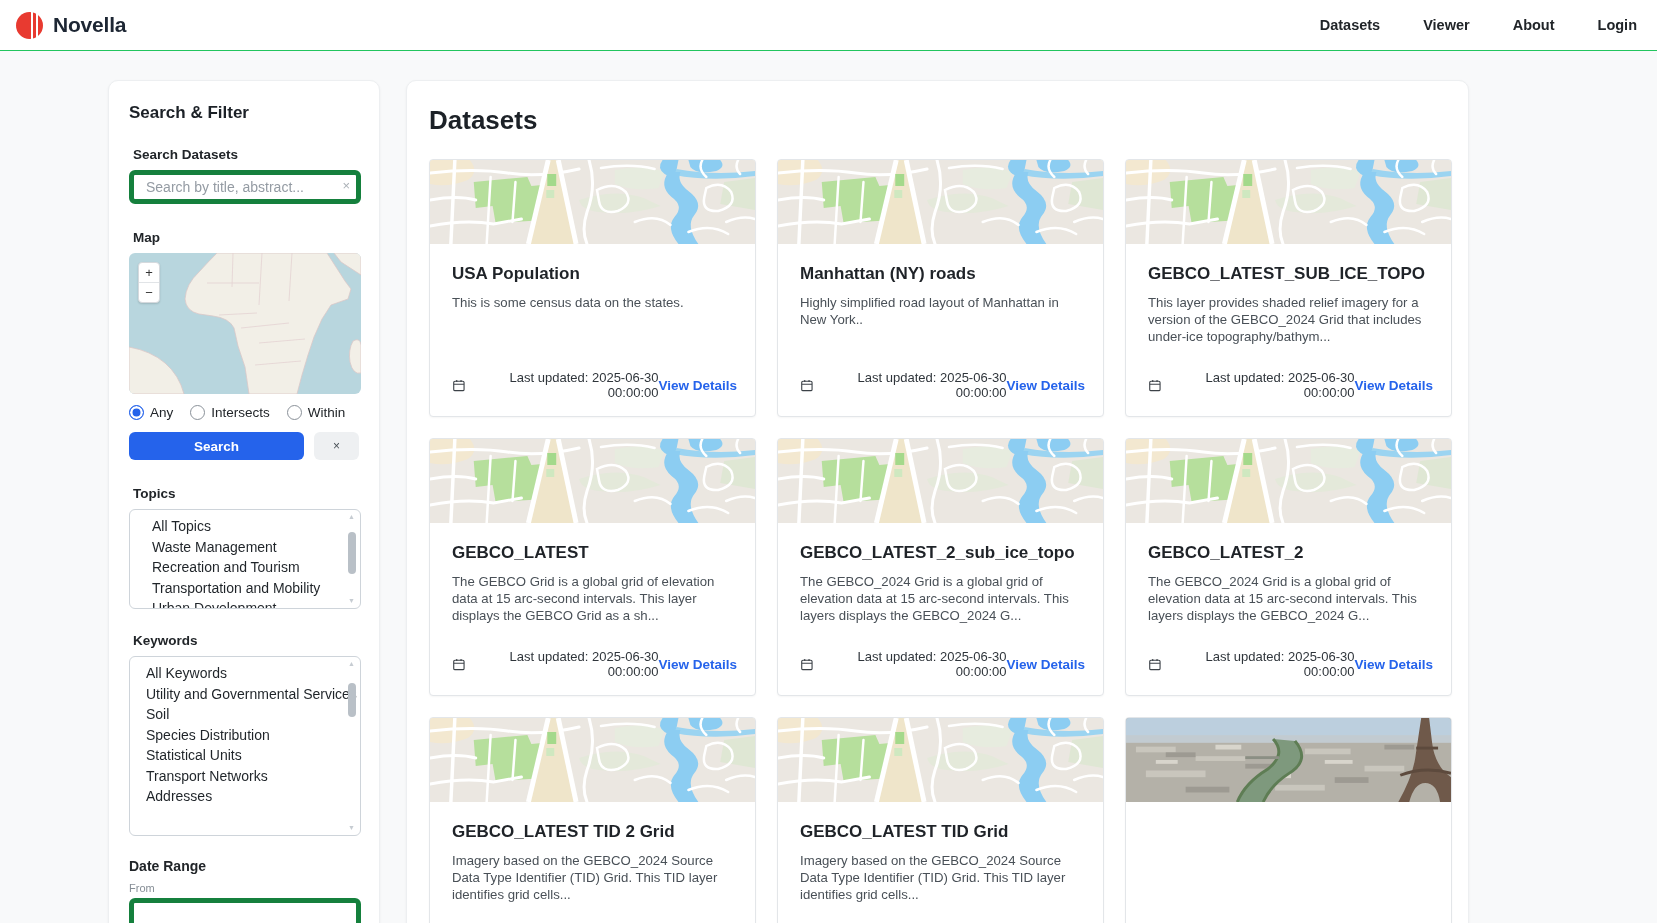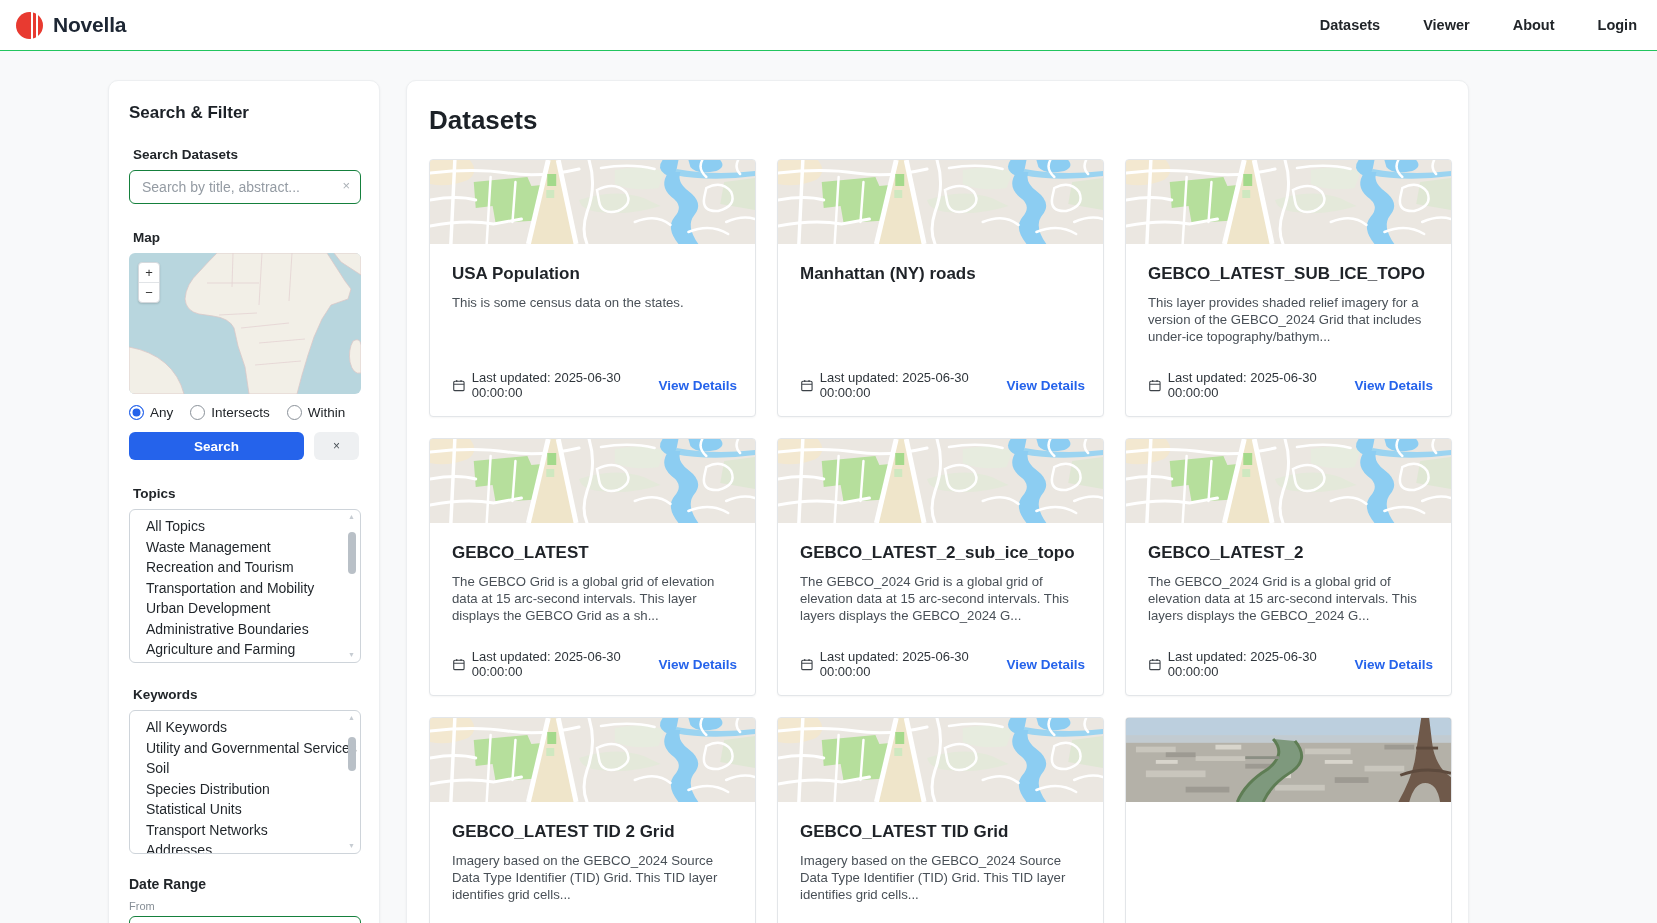--- a/index.html
+++ b/index.html
@@ -23,21 +23,21 @@
     padding:22px 20px;}
   .main-panel{position:absolute;left:406px;top:80px;width:1063px;height:1200px;background:#fff;
     border:1px solid #edeff1;border-radius:10px;box-shadow:0 1px 3px rgba(20,30,40,.05);
     padding:24px 0 0 0;}
 
   
   .sb-title{font-size:17px;font-weight:700;margin:0 0 24px 0;color:#1c2127;}
   .sb-label{font-size:13.5px;font-weight:600;color:#212529;margin:0 0 8px 4px;}
   .sb-sublabel{font-size:11px;color:#868e96;margin:0 0 4px 0;}
   .txt-input-wrap{position:relative;margin-bottom:26px;}
-  .txt-input{width:232px;height:34px;border:1px solid #15803d;border-radius:6px;
+  .txt-input{width:232px;height:34px;border:5px solid #15803d;border-radius:6px;
     padding:0 26px 0 12px;font-size:14px;font-family:inherit;color:#212529;outline:none;}
   .txt-input::placeholder{color:#949ba3;}
   .input-x{position:absolute;right:9px;top:9px;font-size:13px;color:#aab0b6;cursor:pointer;line-height:1;}
   .map-box{position:relative;width:232px;height:141px;border-radius:6px;overflow:hidden;margin-bottom:11px;}
   .zoomctl{position:absolute;left:9px;top:9px;width:22px;background:#fff;border:1px solid #d5d9dd;
     border-radius:4px;box-shadow:0 1px 2px rgba(0,0,0,.15);display:flex;flex-direction:column;align-items:stretch;}
   .zoomctl button{border:none;background:transparent;height:19px;font-size:13px;color:#333;
     cursor:pointer;padding:0;line-height:18px;font-family:inherit;}
   .zdiv{height:1px;background:#e1e4e7;}
   .radio-row{display:flex;align-items:center;gap:17px;margin:0 0 12px 0;}
@@ -45,22 +45,22 @@
   .radio{width:15px;height:15px;border-radius:50%;border:1.5px solid #8a9199;background:#fff;flex:0 0 auto;}
   .radio.sel{border:1.5px solid #2563eb;background:#2563eb;box-shadow:inset 0 0 0 2.5px #fff;}
   .radio-opt span.lbl{font-size:13.5px;color:#212529;}
   .btn-row{display:flex;gap:10px;margin-bottom:26px;}
   .btn-primary{flex:1;height:28px;background:#2563eb;border:none;border-radius:6px;color:#fff;
     font-size:13.5px;font-weight:600;cursor:pointer;font-family:inherit;}
   .btn-reset{width:45px;height:28px;background:#eef0f2;border:none;border-radius:6px;color:#495057;
     font-size:12px;cursor:pointer;font-family:inherit;}
   .listbox{position:relative;width:232px;border:1px solid #ced4da;border-radius:6px;
     padding:6px 0;overflow:hidden;margin-bottom:24px;}
-  .listbox.topics{height:154px;}
-  .listbox.keywords{height:144px;margin-bottom:22px;}
+  .listbox.topics{height:100px;padding-left:6px;}
+  .listbox.keywords{height:180px;margin-bottom:22px;}
   .list-opt{font-size:14px;color:#1f2429;line-height:20.5px;padding:0 18px 0 16px;white-space:nowrap;cursor:pointer;}
   .sb-scroll{position:absolute;right:2px;top:2px;bottom:2px;width:12px;}
   .sb-arrow{position:absolute;left:2px;font-size:7px;color:#c6ccd2;line-height:8px;}
   .sb-arrow.up{top:1px;} .sb-arrow.down{bottom:1px;}
   .sb-thumb{position:absolute;left:2px;width:8px;border-radius:4px;background:#b9c0c7;}
   .listbox.topics .sb-thumb{top:20px;height:42px;}
   .listbox.keywords .sb-thumb{top:24px;height:34px;}
   .daterange-title{font-size:14px;font-weight:700;margin:0 0 8px 0;}
 
   
@@ -69,21 +69,21 @@
     gap:21px;margin:0 22px;}
   .card{position:relative;background:#fff;border:1px solid #e3e6e9;border-radius:4px;
     overflow:hidden;box-shadow:0 1px 2px rgba(0,0,0,.04);}
   .thumb{width:100%;height:84px;overflow:hidden;background:#ebe7e1;}
   .thumb svg{display:block;}
   .card-body{padding:20px 22px 0 22px;}
   .card-title{font-size:17px;font-weight:700;color:#1f2328;margin:0 0 10px 0;white-space:nowrap;}
   .card-desc{font-size:13.2px;color:#495057;line-height:1.3;margin:0;}
   .card-footer{position:absolute;left:22px;right:18px;bottom:16px;display:flex;
     align-items:center;justify-content:space-between;}
-  .updated{display:flex;align-items:center;gap:6px;font-size:13px;color:#2f353b;}
+  .updated{display:flex;align-items:center;gap:6px;font-size:13px;color:#2f353b;text-align:right;}
   .view-link{font-size:13.5px;font-weight:600;color:#2563eb;text-decoration:none;cursor:pointer;white-space:nowrap;}
 </style>
 </head>
 <body>
 
 <header class="topbar">
   <div class="brand">
     <span class="brand-mark"></span>
     <span class="brand-name">Novella</span>
   </div>
@@ -281,20 +281,21 @@
  </g>
  <path d="M119,0 L129,0 L147,84 L99,84 Z" fill="#efe5ca"></path>
  <path d="M119,0 L99,84" stroke="#ffffff" stroke-width="5" fill="none"></path>
  <path d="M129,0 L147,84" stroke="#ffffff" stroke-width="5" fill="none"></path>
  <rect x="118" y="14" width="9" height="12" fill="#a4d98b"></rect>
  <rect x="117" y="30" width="8" height="8" fill="#cfe8c0"></rect>
 </svg>
 </div>
       <div class="card-body">
         <h3 class="card-title">Manhattan (NY) roads</h3>
+        <p class="card-desc">Highly simplified road layout of Manhattan in New York..</p>
       </div>
       <div class="card-footer">
         <span class="updated">
           <svg width="15" height="15" viewBox="0 0 16 16" fill="none" stroke="#3c4248" stroke-width="1.3">
               <rect x="2" y="3" width="12" height="11" rx="1.5"></rect>
               <line x1="2" y1="6.5" x2="14" y2="6.5"></line>
               <line x1="5.5" y1="1.5" x2="5.5" y2="4"></line>
               <line x1="10.5" y1="1.5" x2="10.5" y2="4"></line>
             </svg>
           <span>Last updated: 2025-06-30 00:00:00</span>

